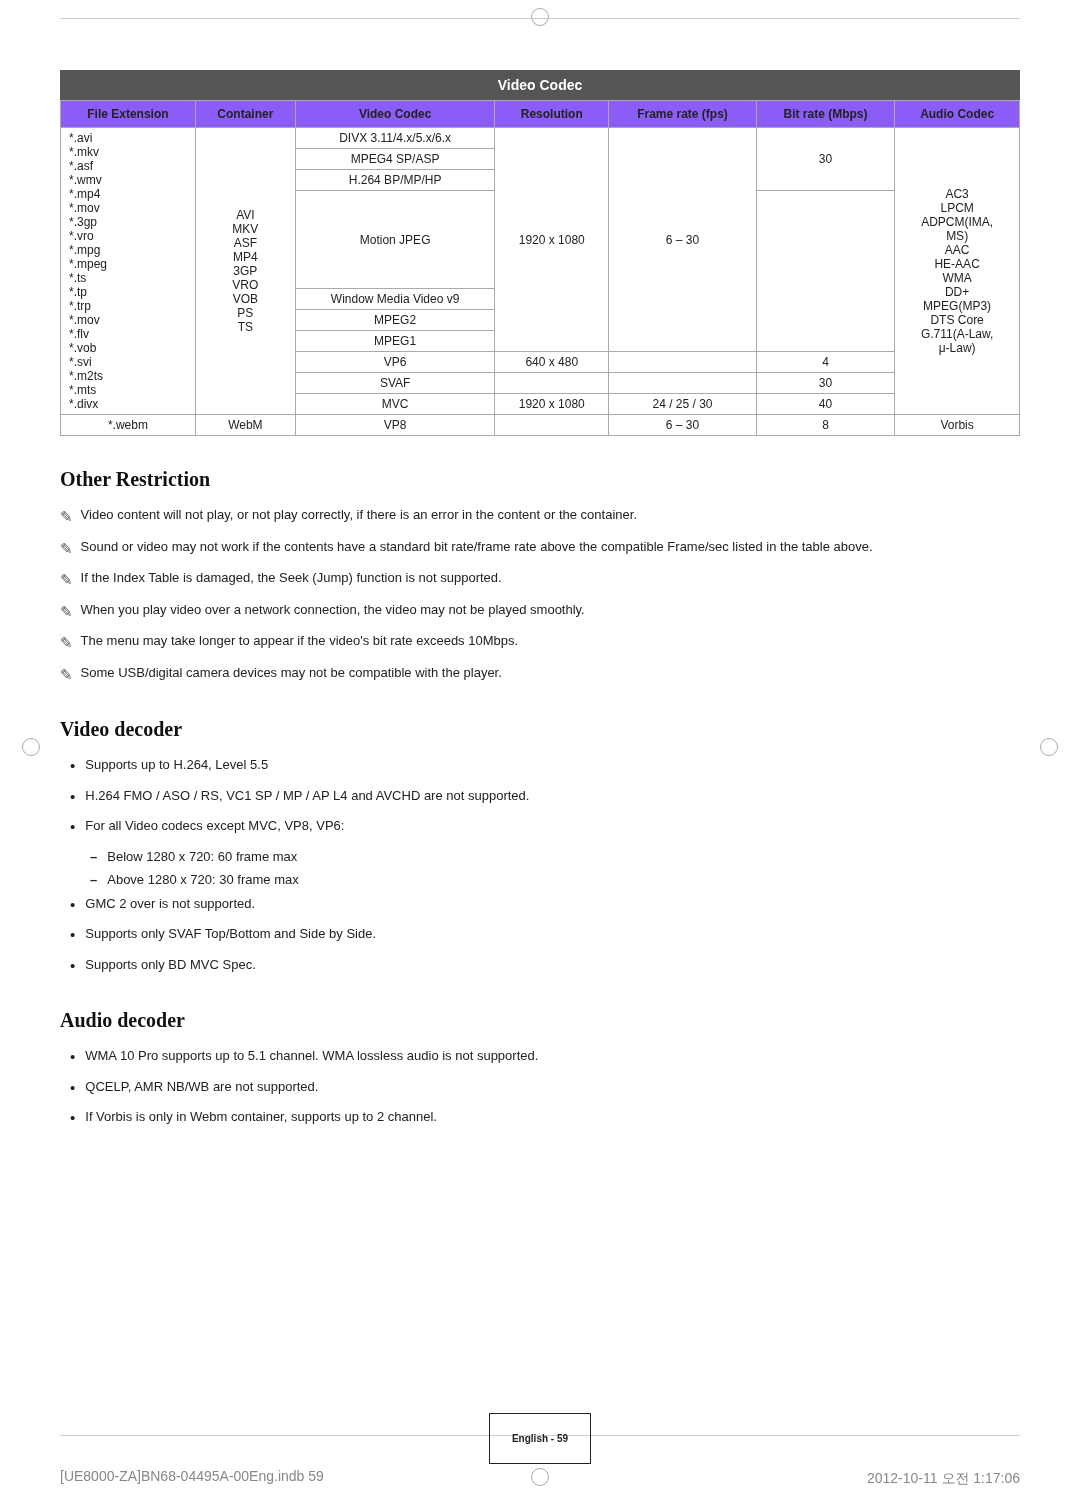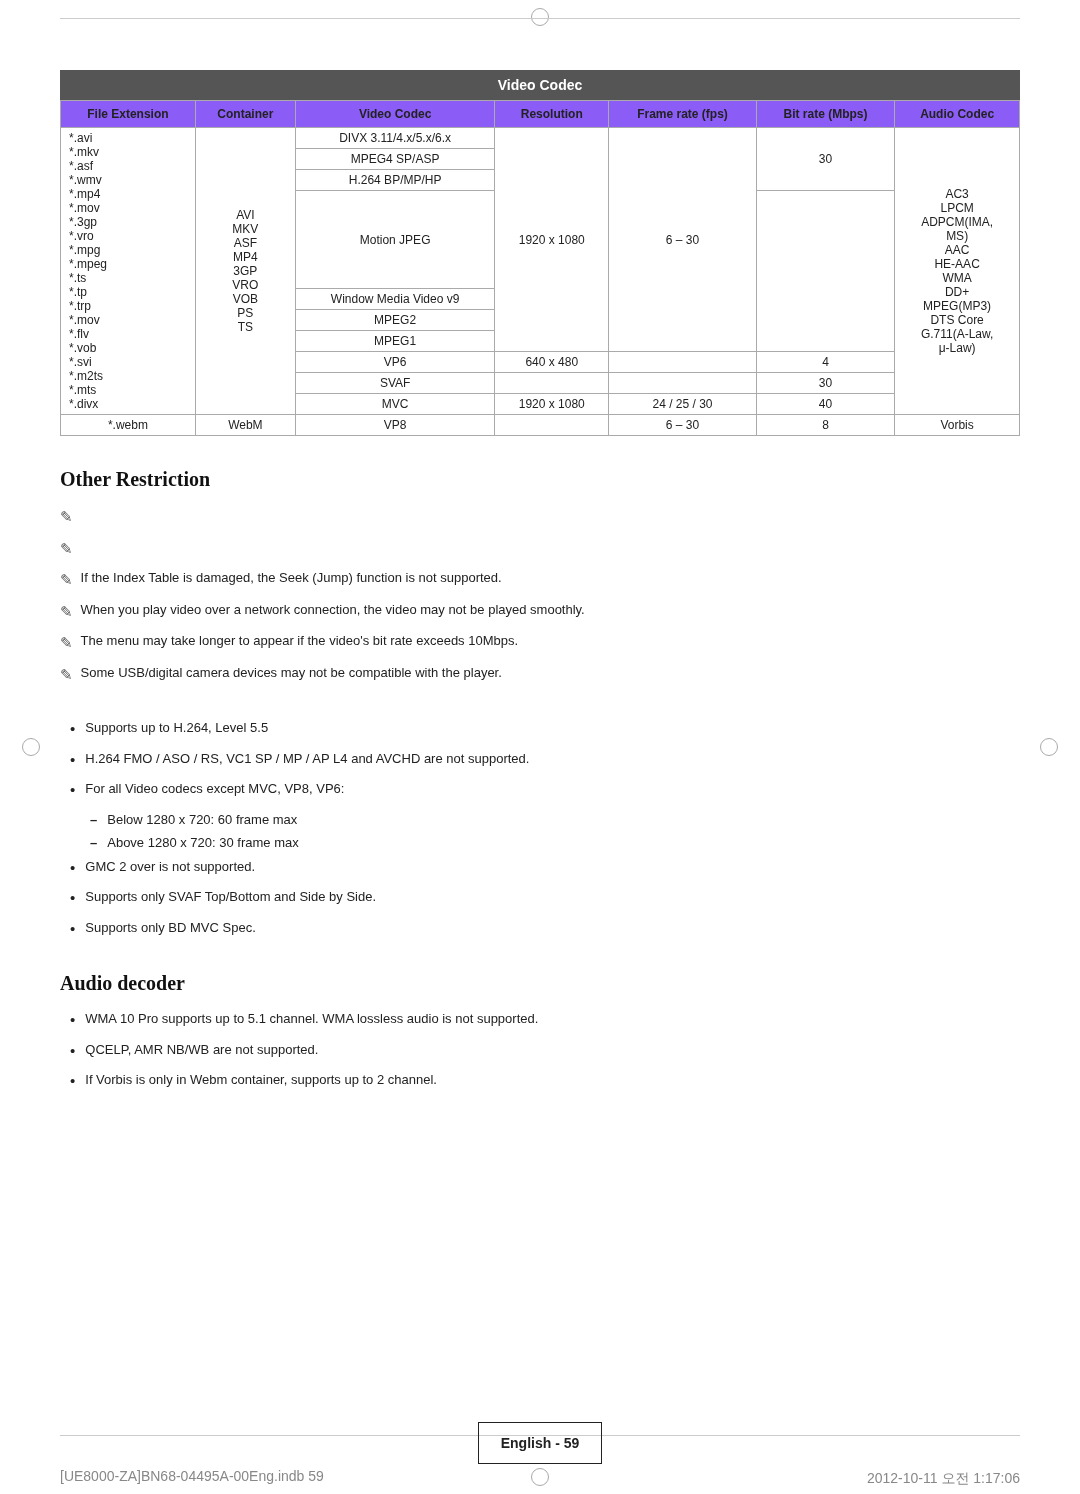--- a/index.html
+++ b/index.html
@@ -147,22 +147,22 @@
       position: absolute;
       bottom: 30px;
       left: 0;
       right: 0;
       text-align: center;
     }
 
     .footer-page {
       display: inline-block;
       border: 1.5px solid #222;
-      padding: 12px 22px;
-      font-size: 14px;
+      padding: 19px 22px;
+      font-size: 10px;
       font-weight: bold;
     }
 
     .footer-left {
       position: absolute;
       bottom: 10px;
       left: 60px;
       font-size: 14px;
       color: #888;
     }
@@ -312,23 +312,25 @@
       </tr>
     </tbody>
   </table>
 </div>
 
 <div class="section">
   <div class="section-title">Other Restriction</div>
   <ul class="note-list">
     <li>
       <span class="note-icon">✎</span>
-    </li>
-    <li>
-      <span class="note-icon">✎</span>
+      <span>Video content will not play, or not play correctly, if there is an error in the content or the container.</span>
+    </li>
+    <li>
+      <span class="note-icon">✎</span>
+      <span>Sound or video may not work if the contents have a standard bit rate/frame rate above the compatible Frame/sec listed in the table above.</span>
     </li>
     <li>
       <span class="note-icon">✎</span>
       <span>If the Index Table is damaged, the Seek (Jump) function is not supported.</span>
     </li>
     <li>
       <span class="note-icon">✎</span>
       <span>When you play video over a network connection, the video may not be played smoothly.</span>
     </li>
     <li>
@@ -336,20 +338,21 @@
       <span>The menu may take longer to appear if the video's bit rate exceeds 10Mbps.</span>
     </li>
     <li>
       <span class="note-icon">✎</span>
       <span>Some USB/digital camera devices may not be compatible with the player.</span>
     </li>
   </ul>
 </div>
 
 <div class="section">
+  <div class="section-title">Video decoder</div>
   <ul class="bullet-list">
     <li>
       <span class="bullet-dot">•</span>
       <span>Supports up to H.264, Level 5.5</span>
     </li>
     <li>
       <span class="bullet-dot">•</span>
       <span>H.264 FMO / ASO / RS, VC1 SP / MP / AP L4 and AVCHD are not supported.</span>
     </li>
     <li>

